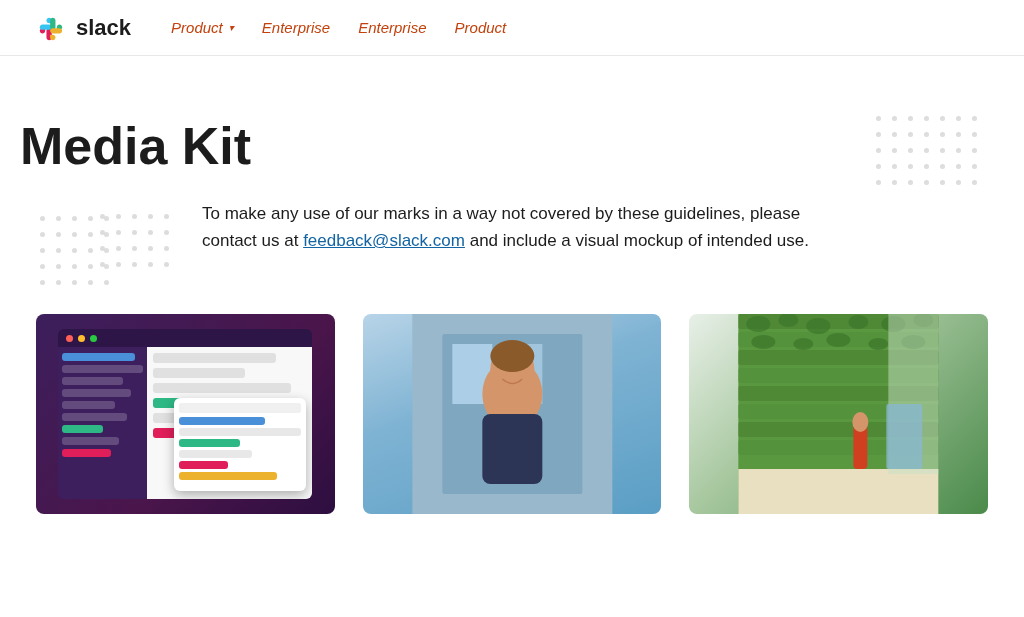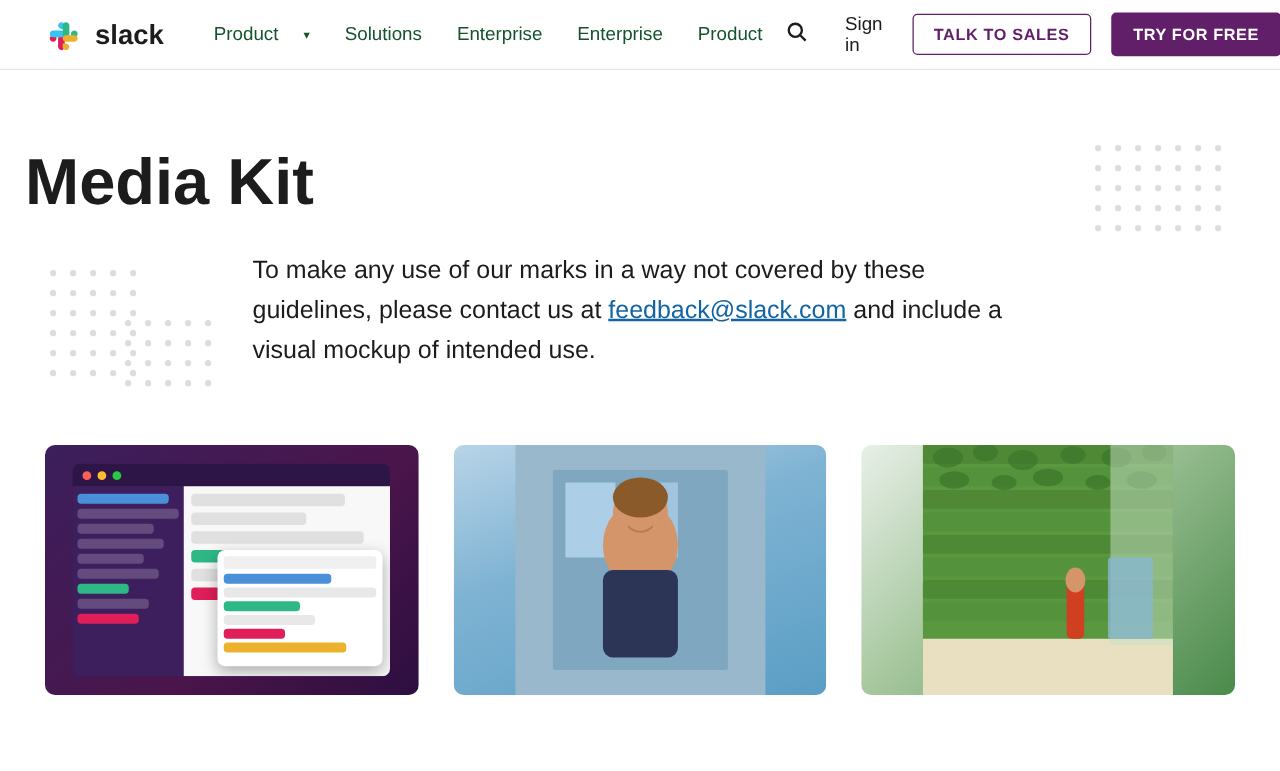--- a/index.html
+++ b/index.html
@@ -35,27 +35,28 @@
     }
     .nav-links {
       display: flex;
       align-items: center;
       gap: 4px;
       flex: 1;
     }
     .nav-link {
       padding: 8px 12px;
       font-size: 15px;
-      color: #14532d;
+      color: #c2410c;
       cursor: pointer;
       border-radius: 4px;
       display: flex;
       align-items: center;
-      gap: 20px;
+      gap: 6px;
       white-space: nowrap;
+      font-style: italic;
     }
     .chevron { font-size: 10px; }
     .nav-actions {
       display: flex;
       align-items: center;
       gap: 16px;
     }
     .search-icon-btn {
       background: none;
       border: none;
@@ -113,21 +114,21 @@
     .hero-desc {
       max-width: 600px;
       margin: 0 auto 28px;
       font-size: 17px;
       line-height: 1.6;
       color: #1d1c1d;
     }
     .hero-desc2 {
       max-width: 620px;
       margin: 0 auto;
-      font-size: 20px;
+      font-size: 17px;
       line-height: 1.6;
       color: #1d1c1d;
     }
     .hero-link {
       color: #1264a3;
       text-decoration: underline;
       cursor: pointer;
     }
 
     
@@ -315,44 +316,30 @@
     </svg>
     <span class="logo-text">slack</span>
   </a>
 
   <div class="nav-links">
     <div class="nav-link">
       <span>Product</span>
       <span class="chevron">▾</span>
     </div>
     <div class="nav-link">
-      <span>Solutions</span>
+      <span>Enterprise</span>
     </div>
     <div class="nav-link">
       <span>Enterprise</span>
     </div>
     <div class="nav-link">
-      <span>Enterprise</span>
-    </div>
-    <div class="nav-link">
       <span>Product</span>
     </div>
   </div>
 
-  <div class="nav-actions">
-    <button class="search-icon-btn">
-      <svg width="18" height="18" viewBox="0 0 24 24" fill="none" stroke="currentColor" stroke-width="2.5">
-        <circle cx="11" cy="11" r="7"></circle>
-        <line x1="16.5" y1="16.5" x2="22" y2="22"></line>
-      </svg>
-    </button>
-    <span class="sign-in-link">Sign in</span>
-    <button class="talk-sales-btn">TALK TO SALES</button>
-    <button class="try-free-btn">TRY FOR FREE</button>
-  </div>
 </nav>
 
 <section class="hero">
 
   <div class="dot-pattern dot-pattern-tr" id="dot-tr">
       <div class="dot"></div>
       <div class="dot"></div>
       <div class="dot"></div>
       <div class="dot"></div>
       <div class="dot"></div>

